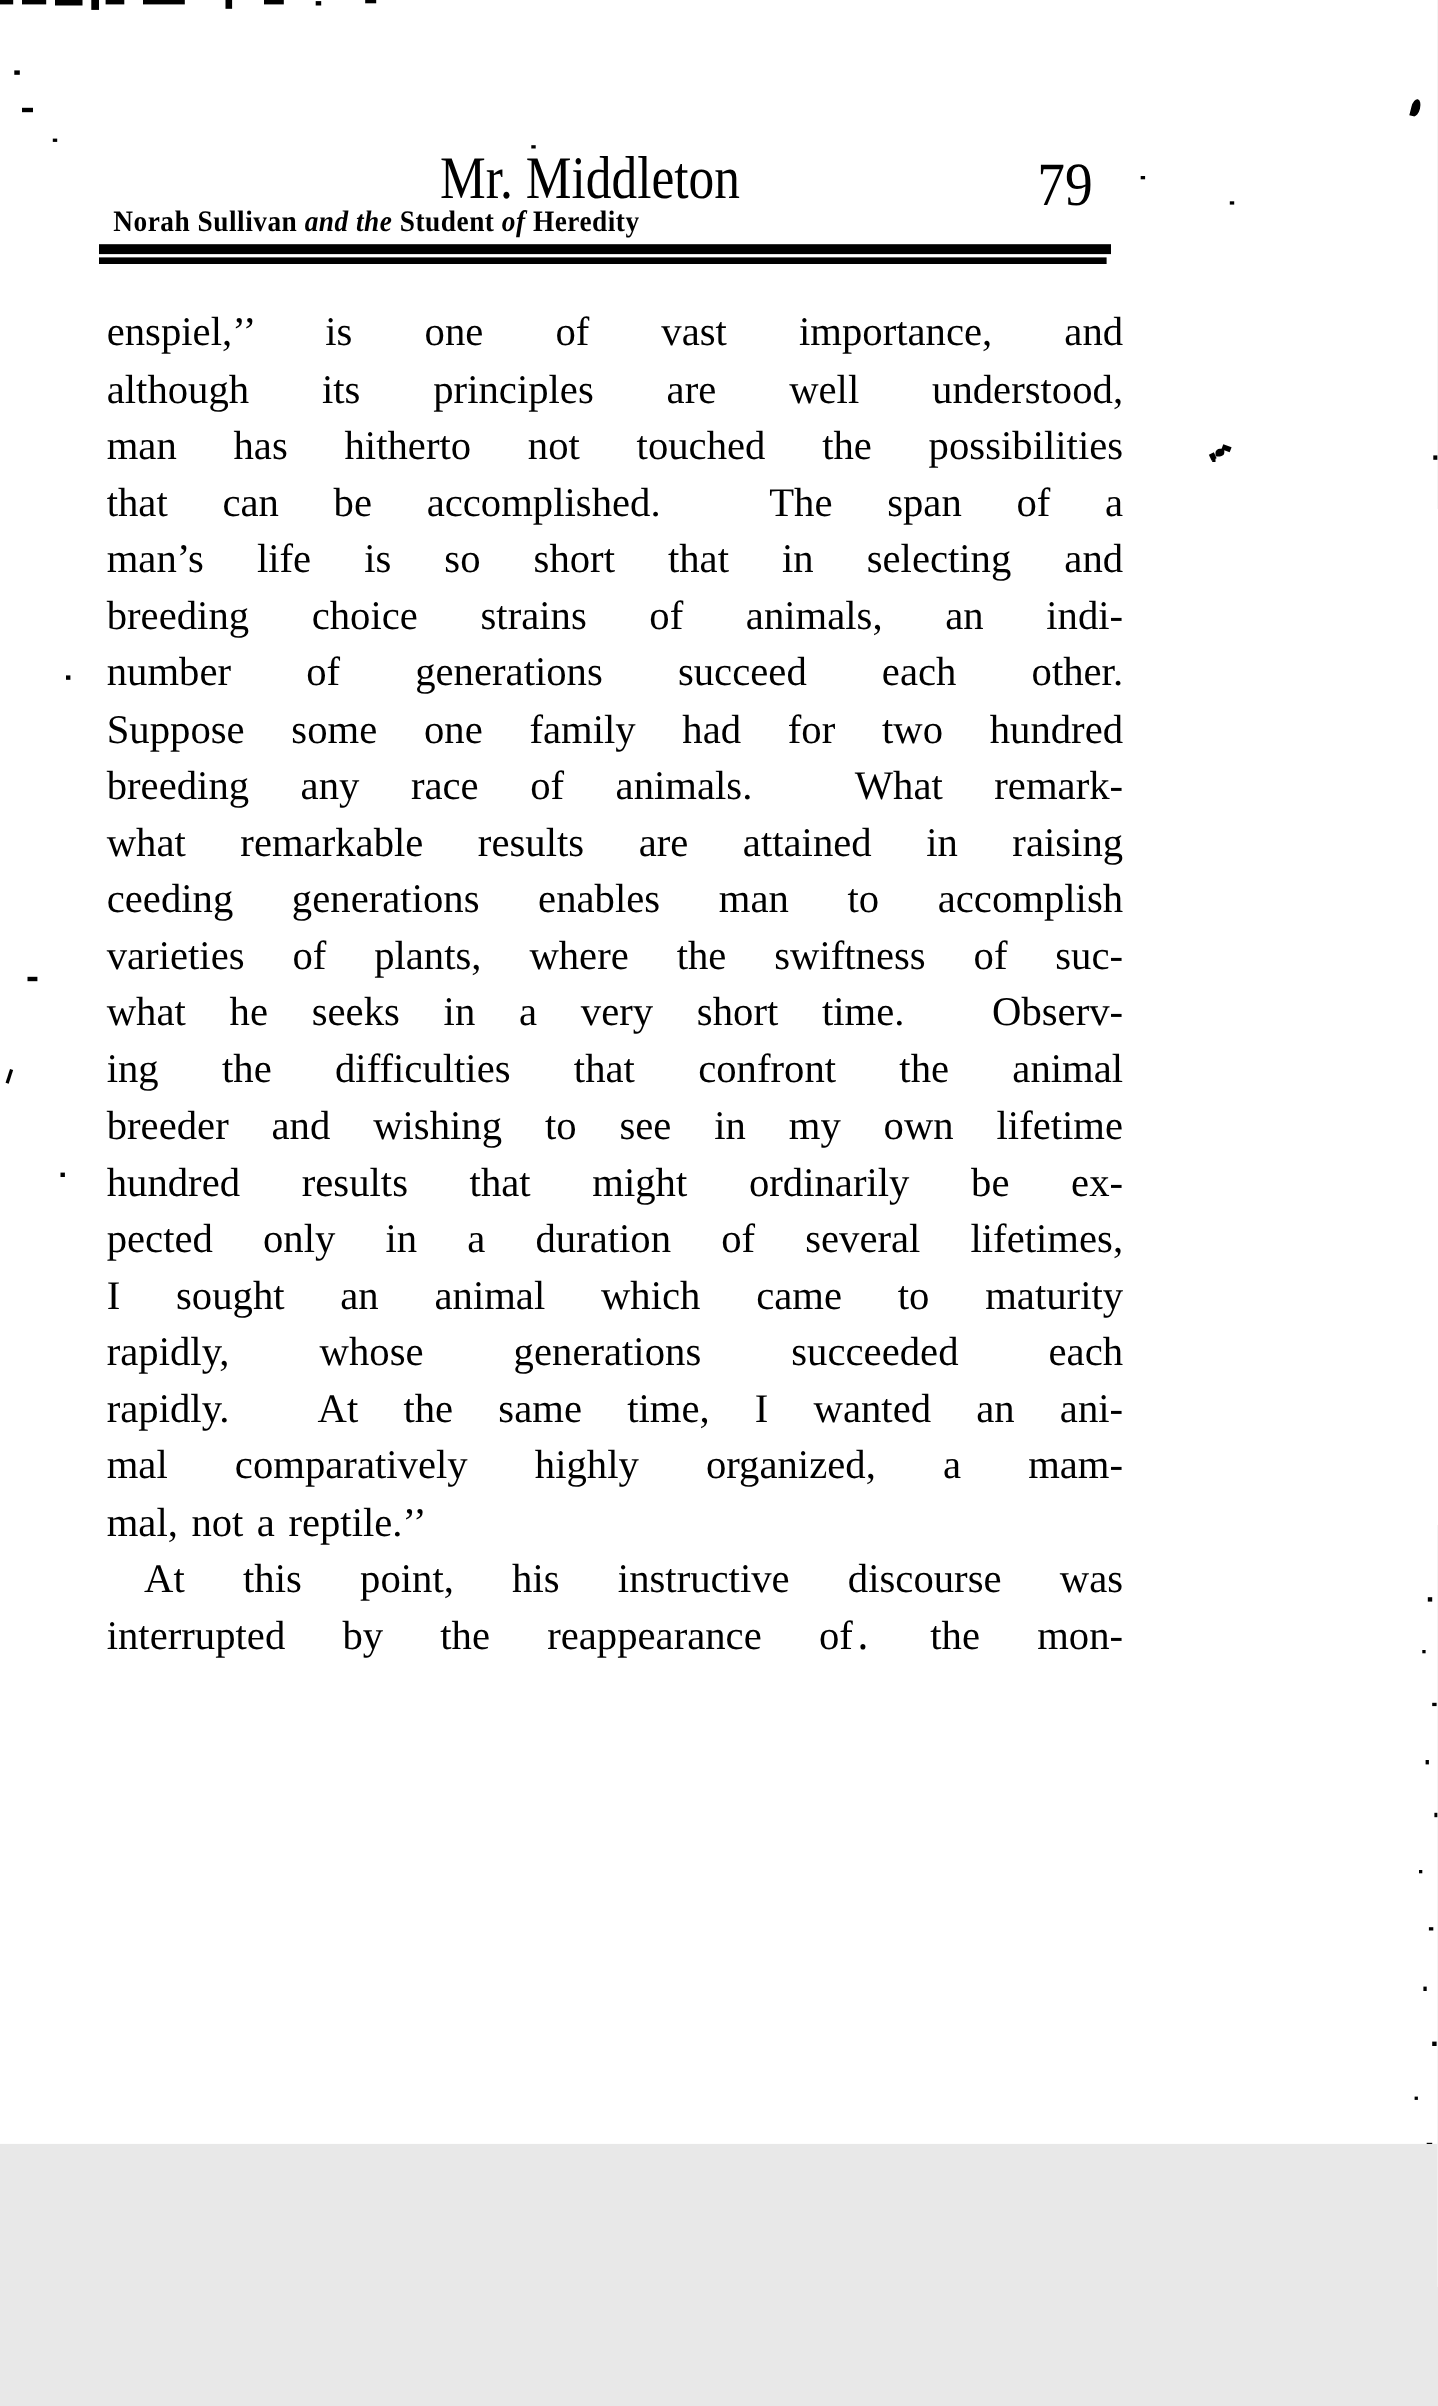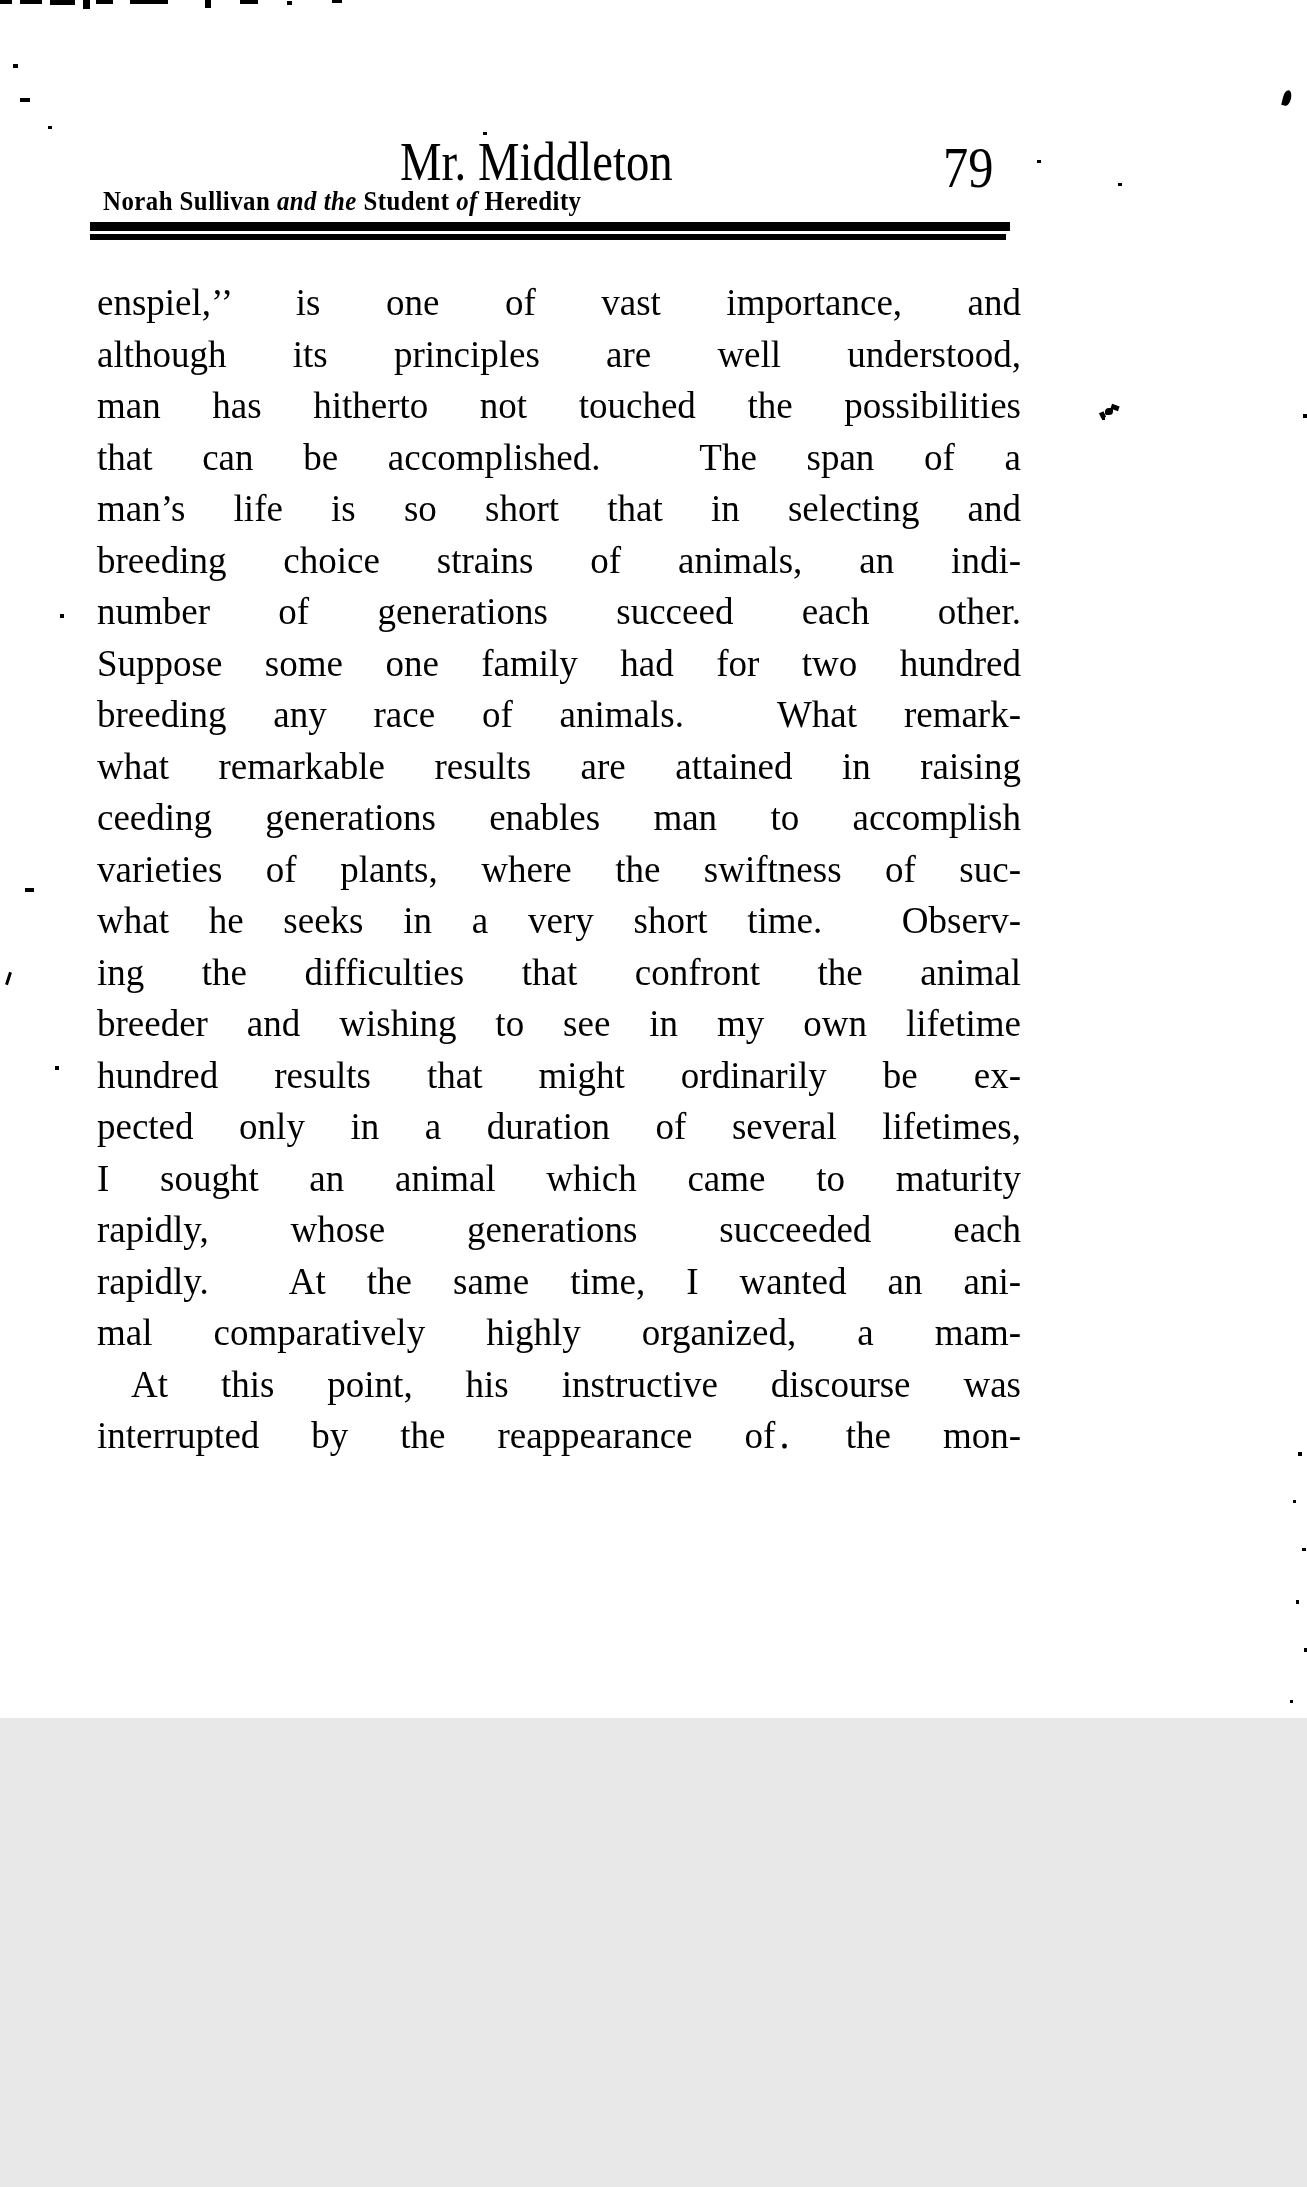--- a/index.html
+++ b/index.html
@@ -1,18 +1,18 @@
 <!DOCTYPE html>
 <html style="--ink: #000000; --paper: #ffffff;"><head>
 <meta charset="utf-8">
 <style>
   html,body{margin:0;padding:0;background:#e8e8e8;}
   .page{
     position:relative;
-    width:1307px;height:1718px;
+    width:1307px;height:1949px;
     background:var(--paper,#ffffff);
     overflow:hidden;
     font-family:"Liberation Serif", serif;
     color:var(--ink,#000000);
   }
   
   .title{
     position:absolute;left:400px;top:130px;
     font-size:55px;font-weight:normal;
     letter-spacing:0px;white-space:nowrap;
@@ -94,20 +94,21 @@
     <div class="line">varieties of plants, where the swiftness of suc-</div>
     <div class="line">what he seeks in a very short time.&nbsp; Observ-</div>
     <div class="line">ing the difficulties that confront the animal</div>
     <div class="line">breeder and wishing to see in my own lifetime</div>
     <div class="line">hundred results that might ordinarily be ex-</div>
     <div class="line">pected only in a duration of several lifetimes,</div>
     <div class="line">I sought an animal which came to maturity</div>
     <div class="line">rapidly, whose generations succeeded each</div>
     <div class="line">rapidly.&nbsp; At the same time, I wanted an ani-</div>
     <div class="line">mal comparatively highly organized, a mam-</div>
+    <div class="line noj">mal, not a reptile.’’</div>
     <div class="line indent">At this point, his instructive discourse was</div>
     <div class="line">interrupted by the reappearance of․ the mon-</div>
   </div>
 
   <div class="speck" style="left:0;top:0;width:12px;height:4px;"></div>
   <div class="speck" style="left:20px;top:0;width:22px;height:4px;"></div>
   <div class="speck" style="left:50px;top:0;width:25px;height:5px;"></div>
   <div class="speck" style="left:83px;top:0;width:7px;height:9px;"></div>
   <div class="speck" style="left:96px;top:0;width:17px;height:4px;"></div>
   <div class="speck" style="left:130px;top:0;width:38px;height:4px;"></div>

